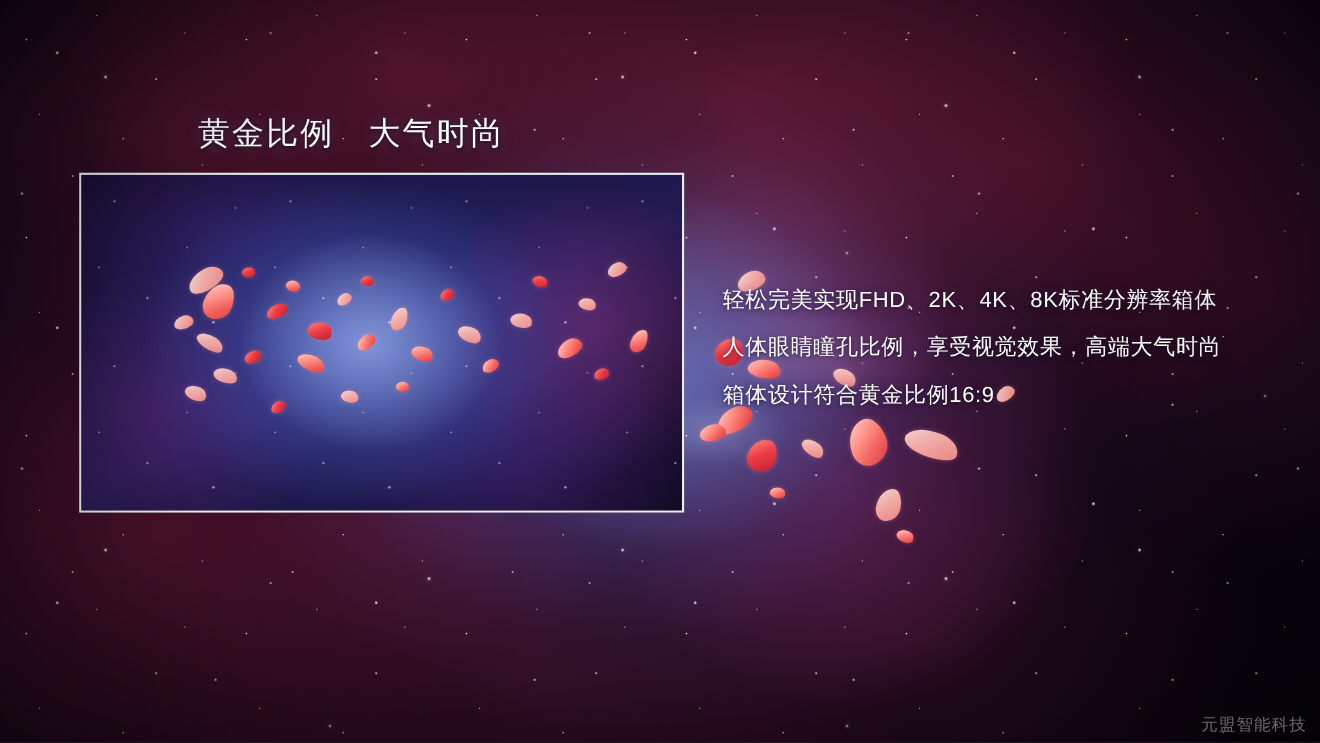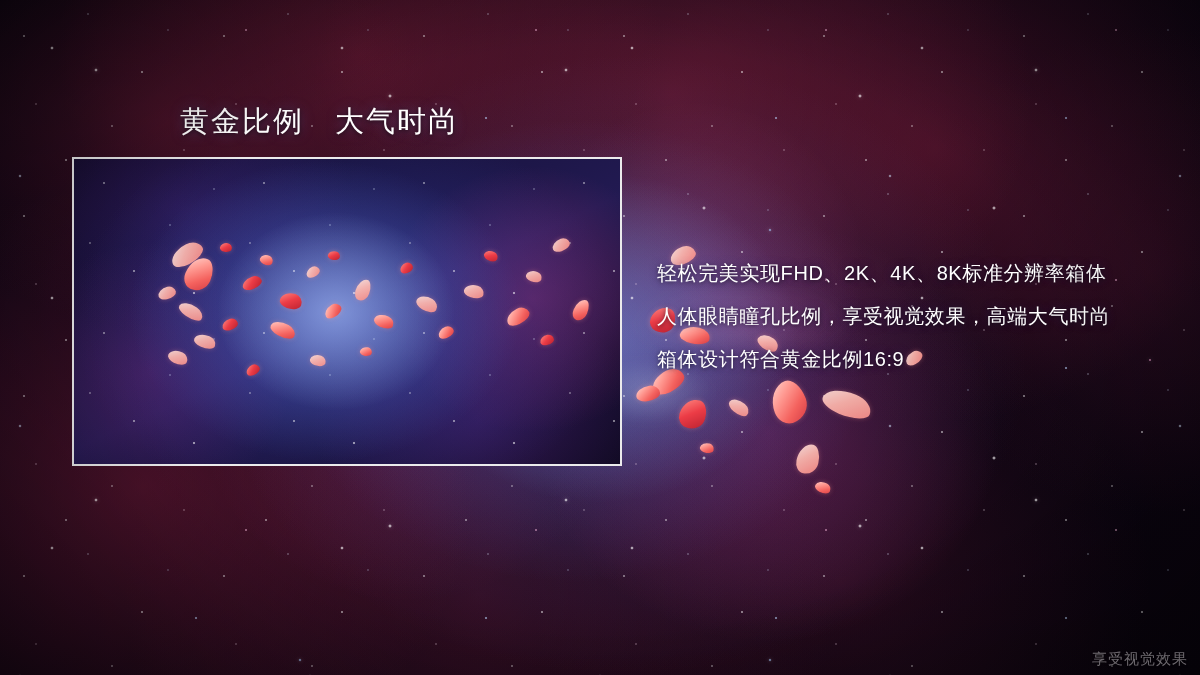--- a/index.html
+++ b/index.html
@@ -254,14 +254,14 @@
   <div class="title">黄金比例　大气时尚</div>
 
   <div class="body-copy">
     <div class="body-line">轻松完美实现FHD、2K、4K、8K标准分辨率箱体</div>
     <div class="body-line">人体眼睛瞳孔比例，享受视觉效果，高端大气时尚</div>
     <div class="body-line">箱体设计符合黄金比例16:9</div>
   </div>
 
   <div class="vignette"></div>
 
-  <div class="watermark">享受视觉效果</div>
+  <div class="watermark">元盟智能科技</div>
 </div>
 
 </body></html>

